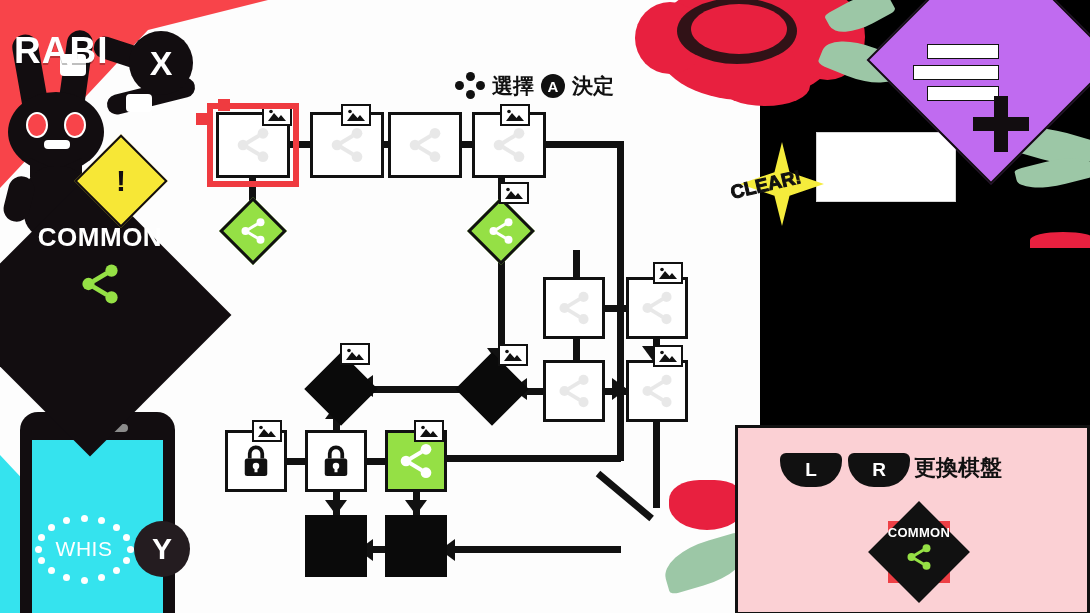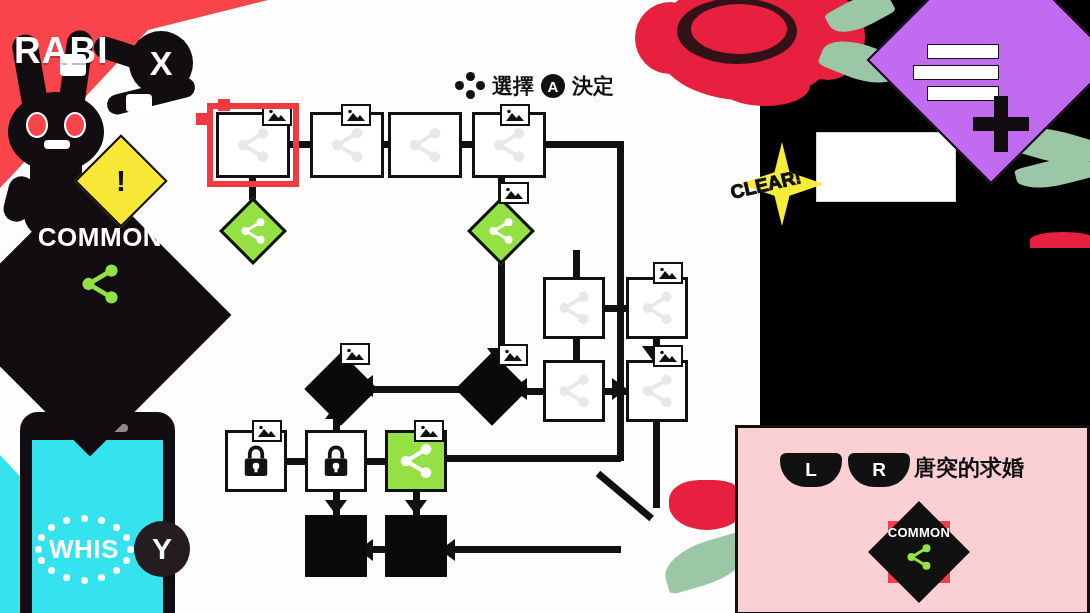--- a/index.html
+++ b/index.html
@@ -96,21 +96,21 @@
     background:#35e3ee;
   }
   #phone-speaker {
     position:absolute; left:48px; top:12px; width:60px; height:8px;
     border-radius:4px; background:#8b8b8b;
   }
   #whis-badge {
     position:absolute; left:38px; top:518px; width:92px; height:62px; z-index:8;
     display:flex; align-items:center; justify-content:center;
   }
-  #whis-text { color:#fff; font-size:26px; font-weight:bold; letter-spacing:.5px; }
+  #whis-text { color:#fff; font-size:21px; font-weight:normal; letter-spacing:.5px; }
   .whis-dot { position:absolute; width:7px; height:7px; border-radius:50%; background:#fff; }
 
   #btn-y {
     position:absolute; left:134px; top:521px; width:56px; height:56px;
     border-radius:50%; background:#241c20; z-index:9;
     display:flex; align-items:center; justify-content:center;
     color:#fff; font-size:30px; font-weight:bold;
   }
 
   
@@ -615,21 +615,21 @@
 
   <div id="dialog-tail"></div>
 
   <div id="pink-panel">
     <div class="shoulder-btn" style="left:42px;">
       <span>L</span>
     </div>
     <div class="shoulder-btn" style="left:110px;">
       <span>R</span>
     </div>
-    <div id="lr-label">唐突的求婚</div>
+    <div id="lr-label">更換棋盤</div>
 
     <div id="board-badge">
       <div id="board-red"></div>
       <div id="board-dia"></div>
       <div id="board-inner">
         <div id="board-label">COMMON</div>
         <svg width="30" height="30" viewBox="0 0 24 24">
           <circle cx="18" cy="5" r="3.2" fill="#95e045"></circle>
             <circle cx="6" cy="12" r="3.2" fill="#95e045"></circle>
           <circle cx="18" cy="19" r="3.2" fill="#95e045"></circle>

